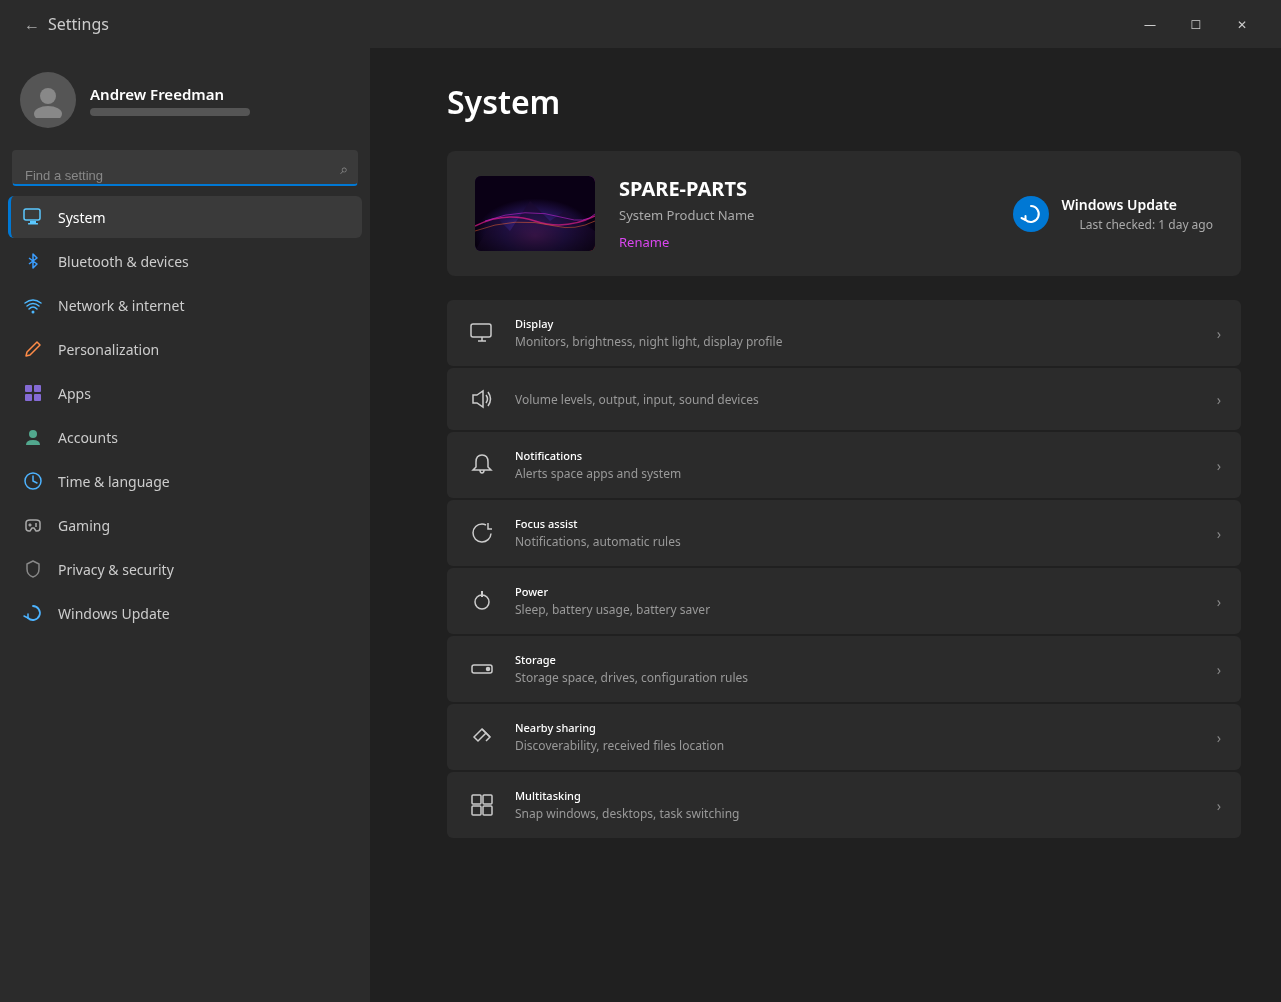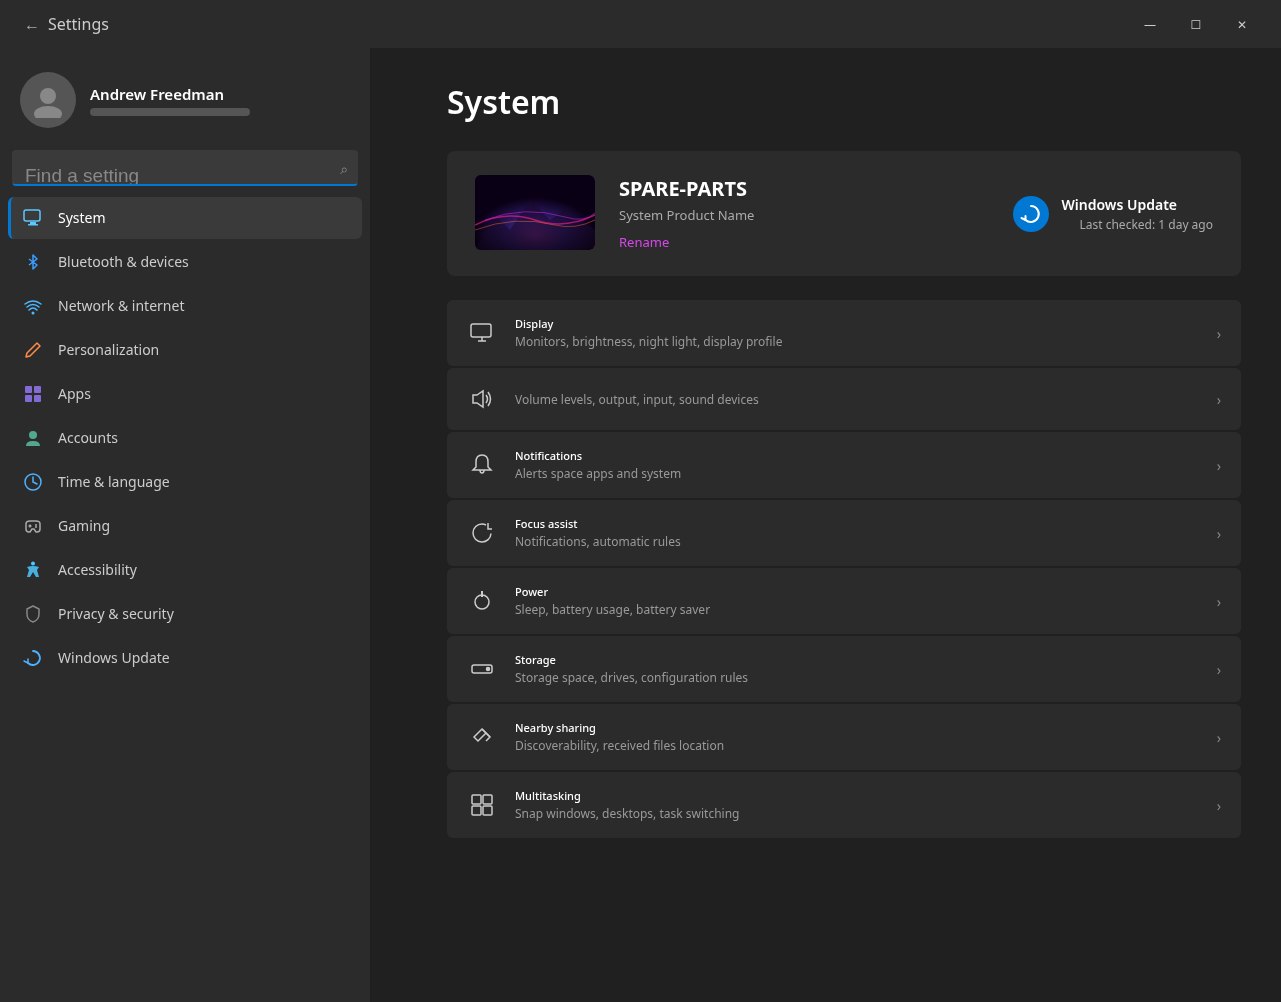--- a/index.html
+++ b/index.html
@@ -112,21 +112,21 @@
       position: relative;
     }
     .search-input {
       width: 100%;
       height: 36px;
       background: #3a3a3a;
       border: 1px solid transparent;
       border-radius: 4px;
       color: #fff;
       padding: 16px 36px 0 12px;
-      font-size: 19px;
+      font-size: 13px;
       outline: none;
       border-bottom: 2px solid #0078d4;
     }
     .search-input::placeholder { color: #888; }
     .search-icon-wrap {
       position: absolute;
       right: 10px;
       top: 50%;
       transform: translateY(-50%);
       color: #888;
@@ -167,20 +167,21 @@
       font-size: 32px;
       font-weight: 600;
       margin-bottom: 28px;
       color: #fff;
     }
     .system-card {
       background: #2b2b2b;
       border-radius: 8px;
       padding: 24px 28px;
       display: flex;
+      align-items: center;
       gap: 24px;
       margin-bottom: 24px;
     }
     .system-thumb {
       width: 120px;
       height: 75px;
       border-radius: 6px;
       background: linear-gradient(135deg, #1a0a2e 0%, #2d1b69 30%, #7b2d8b 60%, #e91e8c 80%, #ff6b35 100%);
       overflow: hidden;
       position: relative;
@@ -411,29 +412,20 @@
           <svg width="20" height="20" viewBox="0 0 20 20" fill="currentColor">
             <path d="M3 8 Q3 5 7 5 L13 5 Q17 5 17 8 L17 13 Q17 16 14 16 L13 16 L11 13 L9 13 L7 16 L6 16 Q3 16 3 13 Z" fill="none" stroke="currentColor" stroke-width="1.5"></path>
             <path d="M7 9 L7 11 M6 10 L8 10" stroke="currentColor" stroke-width="1.5" stroke-linecap="round"></path>
             <circle cx="13" cy="9" r="1" fill="currentColor"></circle>
             <circle cx="13" cy="11" r="1" fill="currentColor"></circle>
           </svg>
         </span>
         <span>Gaming</span>
       </div>
 
-      <div class="nav-item">
-        <span class="nav-icon icon-accessibility">
-          <svg width="20" height="20" viewBox="0 0 20 20" fill="currentColor">
-            <circle cx="10" cy="3.5" r="2" fill="currentColor"></circle>
-            <path d="M4 7 Q10 5 16 7 L14 10 L16 17 L13 17 L10 12 L7 17 L4 17 L6 10 Z" fill="currentColor" opacity="0.85"></path>
-          </svg>
-        </span>
-        <span>Accessibility</span>
-      </div>
 
       <div class="nav-item">
         <span class="nav-icon icon-privacy">
           <svg width="20" height="20" viewBox="0 0 20 20" fill="currentColor">
             <path d="M10 2 L4 5 L4 10 Q4 16 10 18 Q16 16 16 10 L16 5 Z" fill="none" stroke="currentColor" stroke-width="1.5" stroke-linejoin="round"></path>
           </svg>
         </span>
         <span>Privacy &amp; security</span>
       </div>
 

